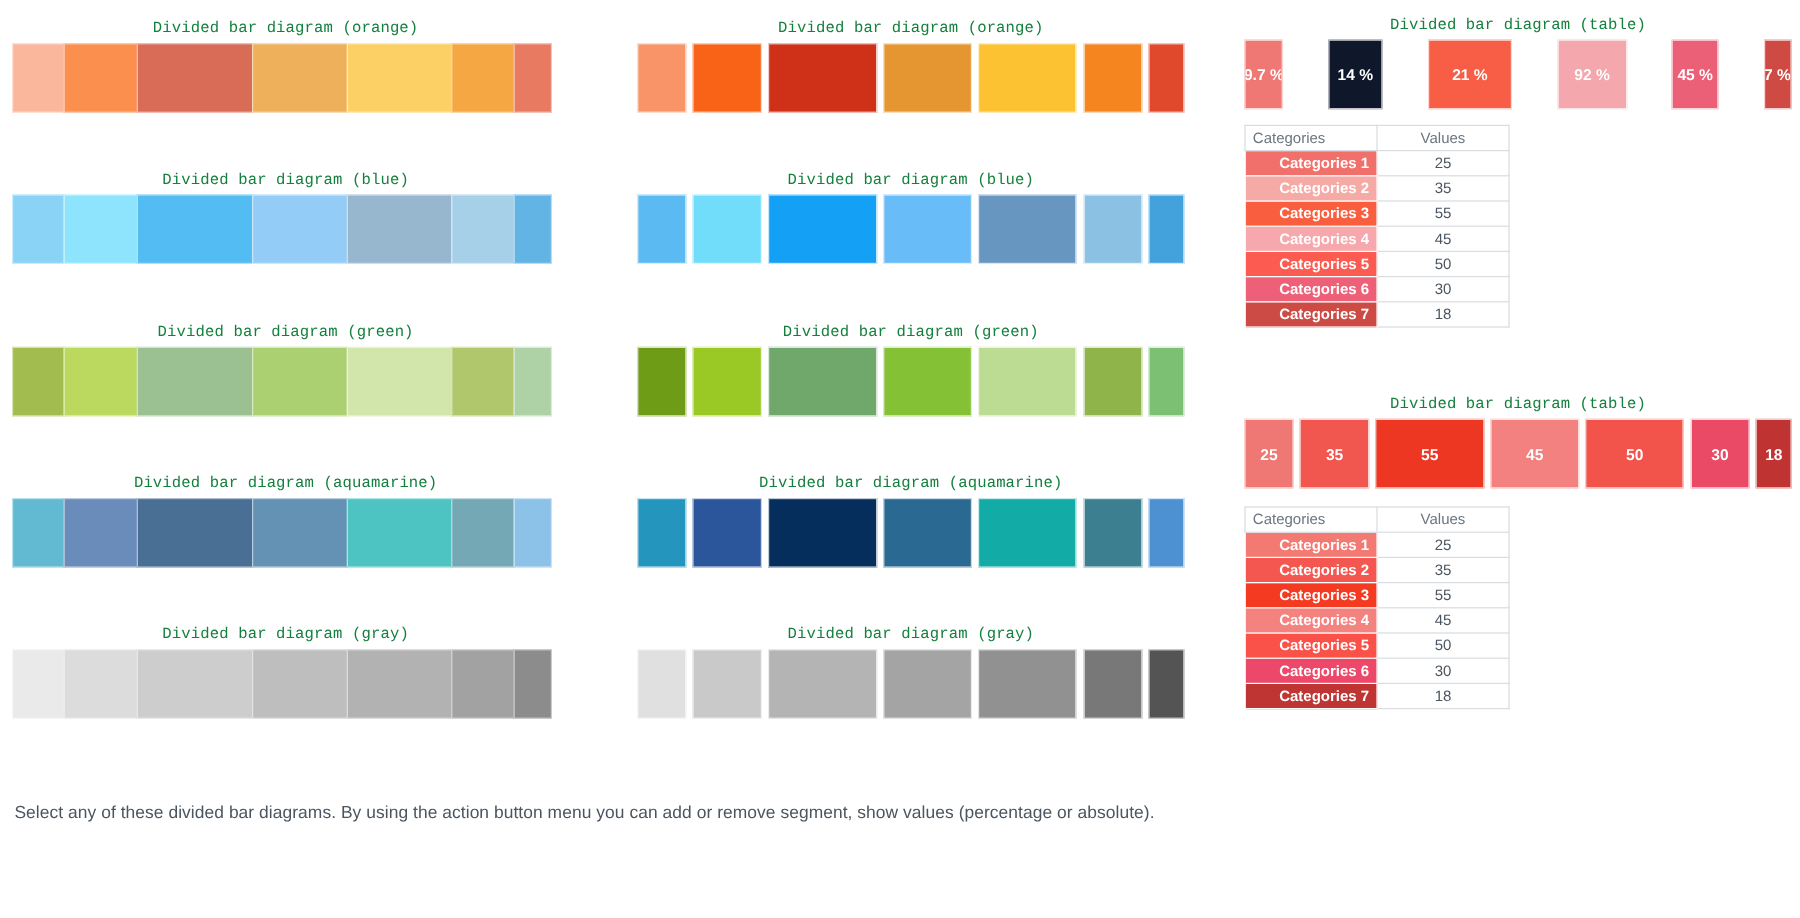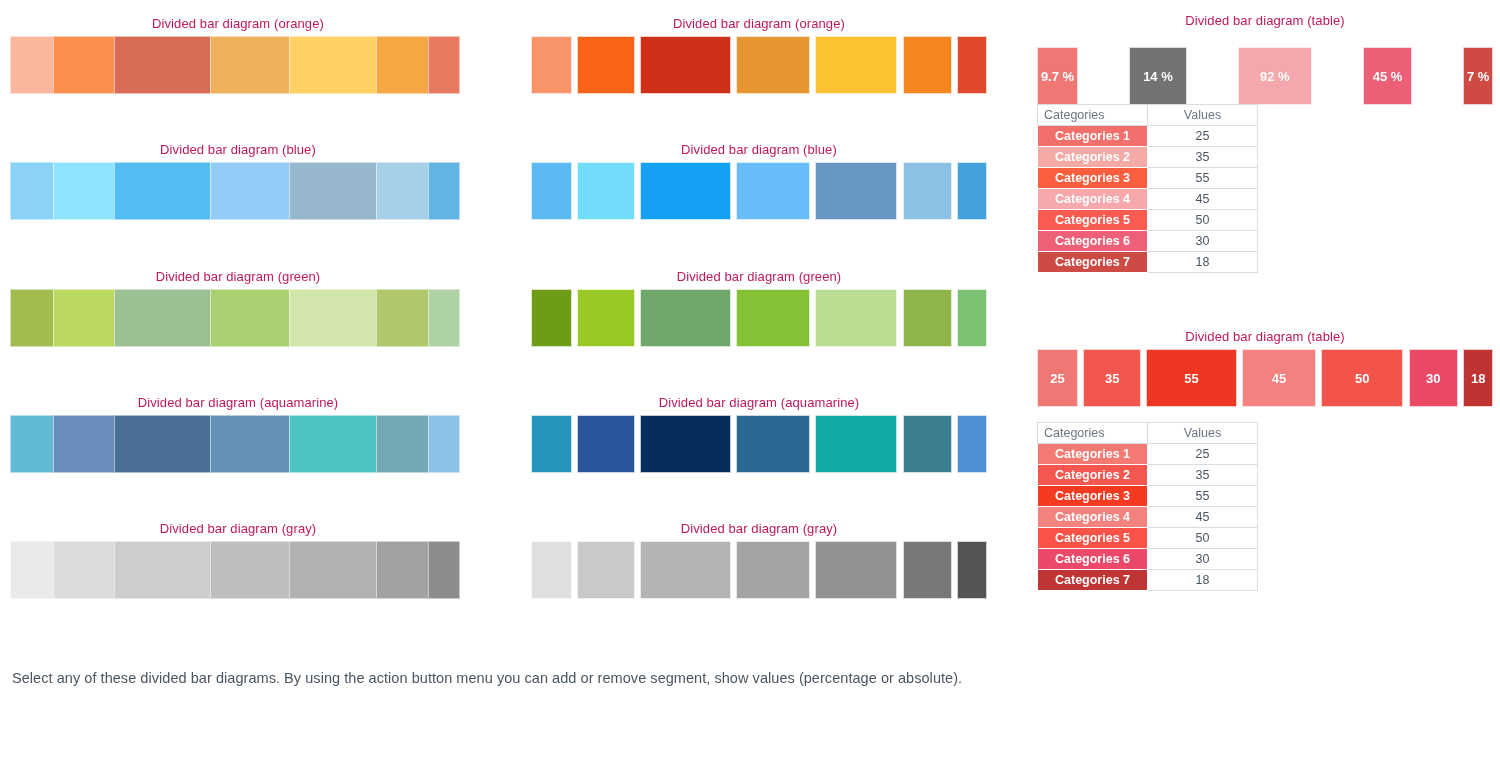--- a/index.html
+++ b/index.html
@@ -18,25 +18,26 @@
   .canvas {
     position: relative;
     width: 1500px;
     height: 765px;
   }
   .diagram {
     position: absolute;
   }
   .diagram-title {
     font-size: 13px;
-    color: #be185d;
+    color: #15803d;
     text-align: center;
     line-height: 16px;
     letter-spacing: 0.1px;
     white-space: nowrap;
+    font-family: Liberation Mono, monospace;
   }
   .bar {
     display: flex;
     box-sizing: border-box;
   }
   .bar.solid .seg {
     border: 1px solid rgba(255,255,255,0.55);
     box-sizing: border-box;
     margin-left: -1px;
   }
@@ -83,21 +84,21 @@
     background: #ffffff;
   }
   .data-table th.col-val {
     text-align: center;
     color: #6b7680;
     width: 110px;
     background: #ffffff;
   }
   .data-table td.cat-cell {
     color: #ffffff;
-    text-align: center;
+    text-align: right;
     font-weight: bold;
     border-color: #ffffff;
     margin-left: 35px;
   }
   .data-table td.val-cell {
     color: #4a5560;
     text-align: center;
     background: #ffffff;
   }
   .caption {
@@ -238,26 +239,29 @@
         <div class="seg" style="width: 19.7829%; background: rgb(180, 180, 180); margin-right: 1.2%;"></div>
         <div class="seg" style="width: 16.186%; background: rgb(164, 164, 164); margin-right: 1.2%;"></div>
         <div class="seg" style="width: 17.9845%; background: rgb(145, 145, 145); margin-right: 1.2%;"></div>
         <div class="seg" style="width: 10.7907%; background: rgb(120, 120, 120); margin-right: 1.2%;"></div>
         <div class="seg" style="width: 6.47442%; background: rgb(84, 84, 84);"></div>
       </div>
   </div>
 
   <div class="diagram" style="left:1037px; top:13px; width:456px;">
     <div class="diagram-title">Divided bar diagram (table)</div>
-    <div class="bar gapped" style="height:58px; margin-top:18px;gap:32px;">
+    <div class="bar gapped" style="height:58px; margin-top:4px;gap:32px;">
         <div class="seg" style="width: 8.99225%; background: rgb(239, 120, 116); margin-right: 1.2%;">
           <span class="seg-label">9.7 %</span>
         </div>
-        <div class="seg" style="width: 12.5891%; background: #737373; margin-right: 1.2%;">
+        <div class="seg" style="width: 12.5891%; background: #0f172a; margin-right: 1.2%;">
           <span class="seg-label">14 %</span>
+        </div>
+        <div class="seg" style="width: 19.7829%; background: rgb(247, 94, 69); margin-right: 1.2%;">
+          <span class="seg-label">21 %</span>
         </div>
         <div class="seg" style="width: 16.186%; background: rgb(244, 167, 172); margin-right: 1.2%;">
           <span class="seg-label">92 %</span>
         </div>
         <div class="seg" style="width: 10.7907%; background: rgb(236, 96, 119); margin-right: 1.2%;">
           <span class="seg-label">45 %</span>
         </div>
         <div class="seg" style="width: 6.47442%; background: rgb(207, 74, 67);">
           <span class="seg-label">7 %</span>
         </div>

